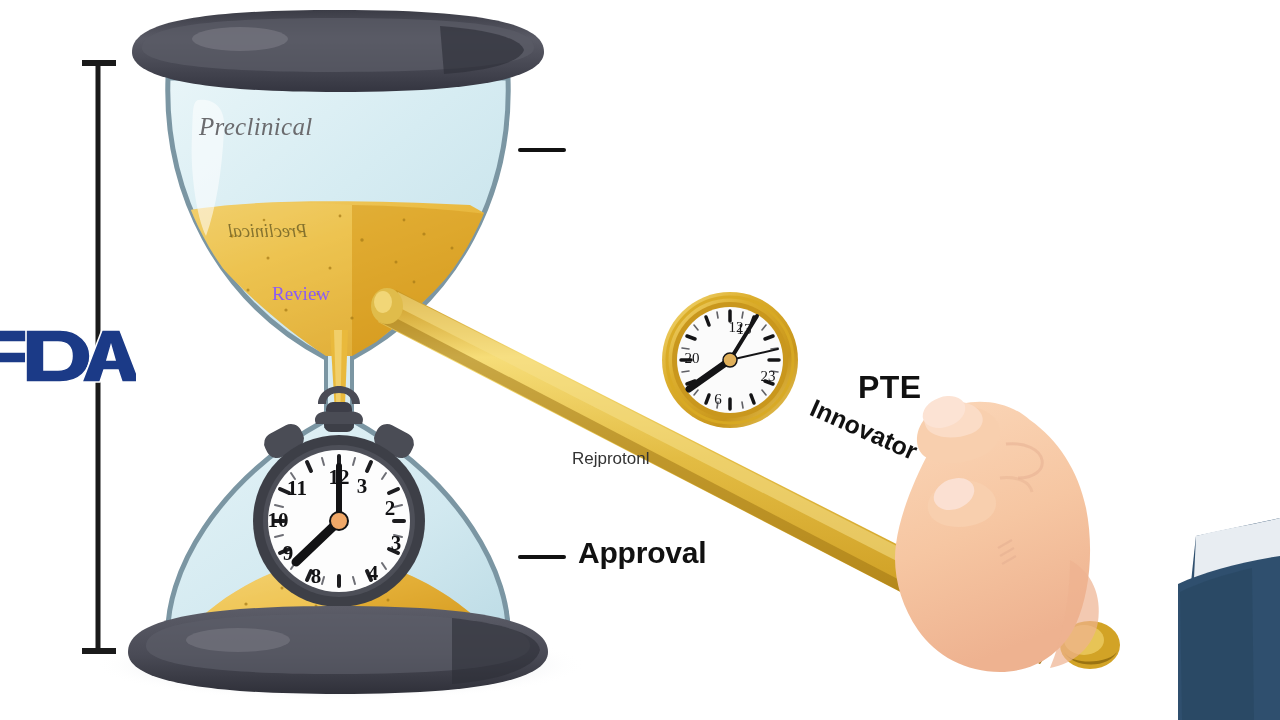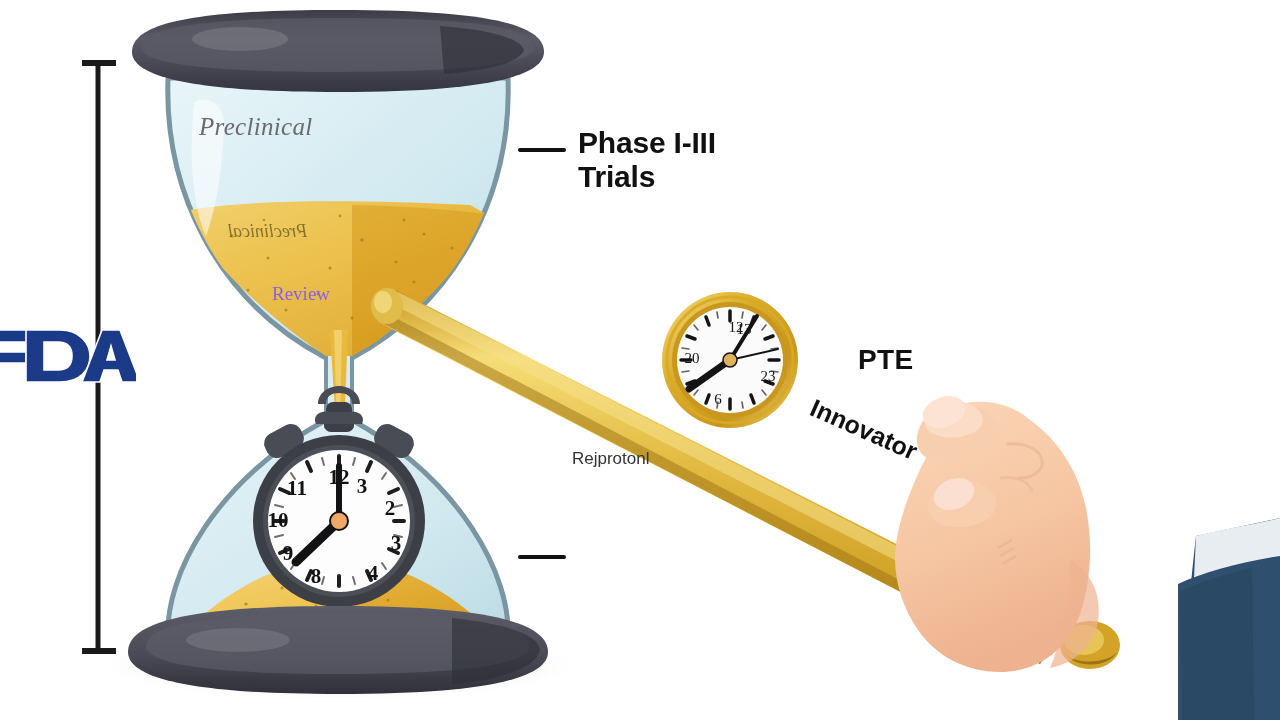--- a/index.html
+++ b/index.html
@@ -40,22 +40,22 @@
     letter-spacing: -0.2px;
   }
   #lbl-approval {
     left: 578px;
     top: 536px;
     font-size: 30px;
     letter-spacing: -0.2px;
   }
   #lbl-pte {
     left: 858px;
-    top: 344px;
-    font-size: 28px;
+    top: 370px;
+    font-size: 32px;
     letter-spacing: 0.4px;
   }
   #lbl-innovator {
     left: 812px;
     top: 392px;
     font-size: 25px;
     transform: rotate(24deg);
     transform-origin: 0 50%;
   }
   #lbl-garble {
@@ -415,22 +415,21 @@
   </svg>
 
   <svg id="fda-logo" viewBox="0 0 150 66">
     <g fill="#1b3a87" stroke="#ffffff" stroke-width="1.6">
       <path d="M-6 8 L44 8 L44 20 L12 20 L12 30 L40 30 L40 41 L12 41 L12 60 L-6 60 Z"></path>
       <path d="M40 8 L74 8 C94 8 104 22 104 34 C104 48 94 60 74 60 L40 60 Z M58 20 L58 48 L72 48 C82 48 86 42 86 34 C86 26 82 20 72 20 Z"></path>
       <path d="M96 60 L116 8 L134 8 L154 60 L136 60 L132 48 L118 48 L114 60 Z M121 38 L129 38 L125 24 Z"></path>
     </g>
   </svg>
 
-  <div class="lbl" id="lbl-phase">Phase I-III
-Trials</div>
+  <div class="lbl" id="lbl-approval">Approval</div>
   <div class="lbl" id="lbl-pte">PTE</div>
   <div class="lbl" id="lbl-innovator">Innovator</div>
   <div id="lbl-garble">Rejprotonl</div>
 
   <div class="sand-txt" id="txt-preclinical-top">Preclinical</div>
   <div class="sand-txt" id="txt-preclinical-sand">Preclinical</div>
   <div class="sand-txt" id="txt-review">Review</div>
 
 </div>
 

